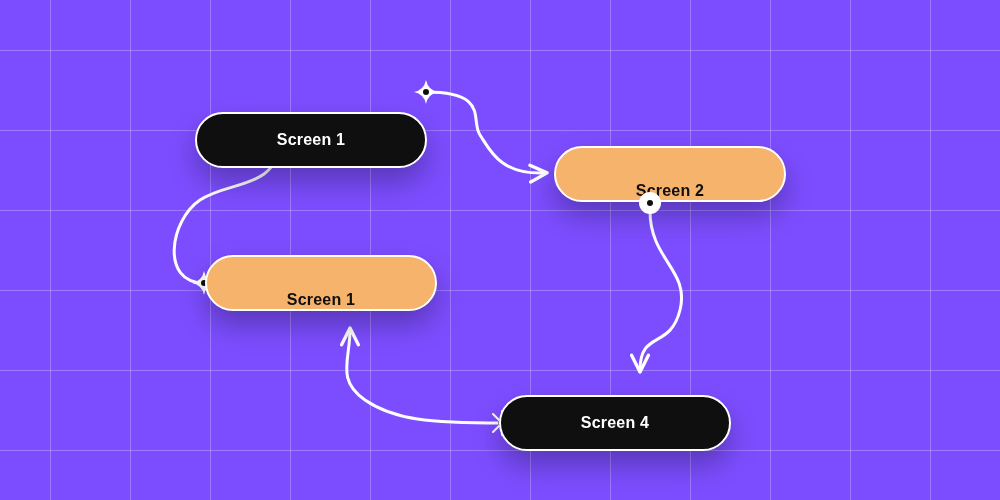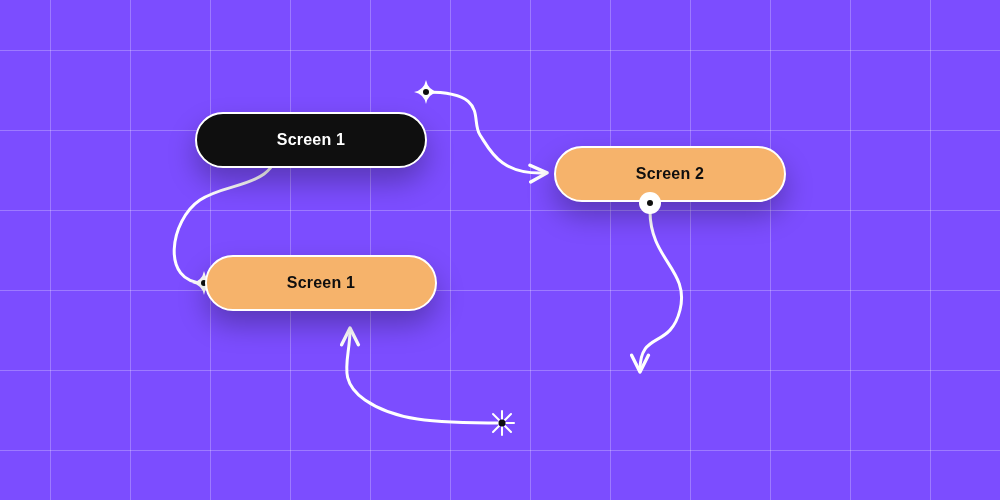--- a/index.html
+++ b/index.html
@@ -33,20 +33,21 @@
       letter-spacing: 0.2px;
       box-shadow: 0 14px 28px rgba(0,0,0,0.28);
     }
     .node.black {
       background: #0f0f0f;
       color: #fff;
     }
     .node.orange {
       background: #f6b36b;
       color: #0f0f0f;
+      align-items: flex-end;
     }
     .svg-layer {
       position: absolute;
       left: 0; top: 0;
       width: 1000px;
       height: 500px;
       pointer-events: none;
     }
     .port {
       position: absolute;
@@ -118,14 +119,17 @@
 
   <div class="node orange" style="left:554px; top:146px; width:232px;">
     <span>Screen 2</span>
   </div>
   <div class="port" style="left:639px; top:192px;"></div>
 
   <div class="node orange" style="left:205px; top:255px; width:232px;">
     <span>Screen 1</span>
   </div>
 
+  <div class="node black" style="left:499px; top:395px; width:232px;">
+    <span>Screen 4</span>
+  </div>
 
 </div>
 
 </body></html>

